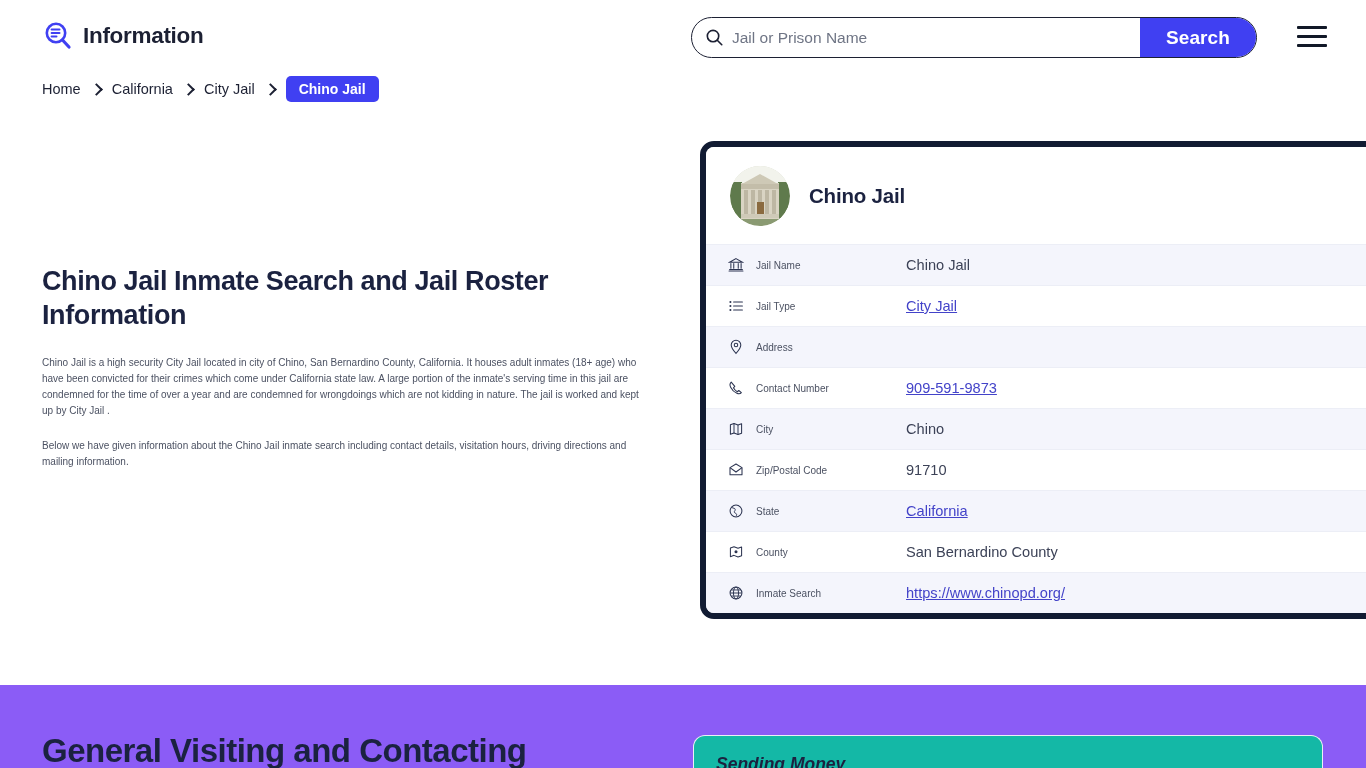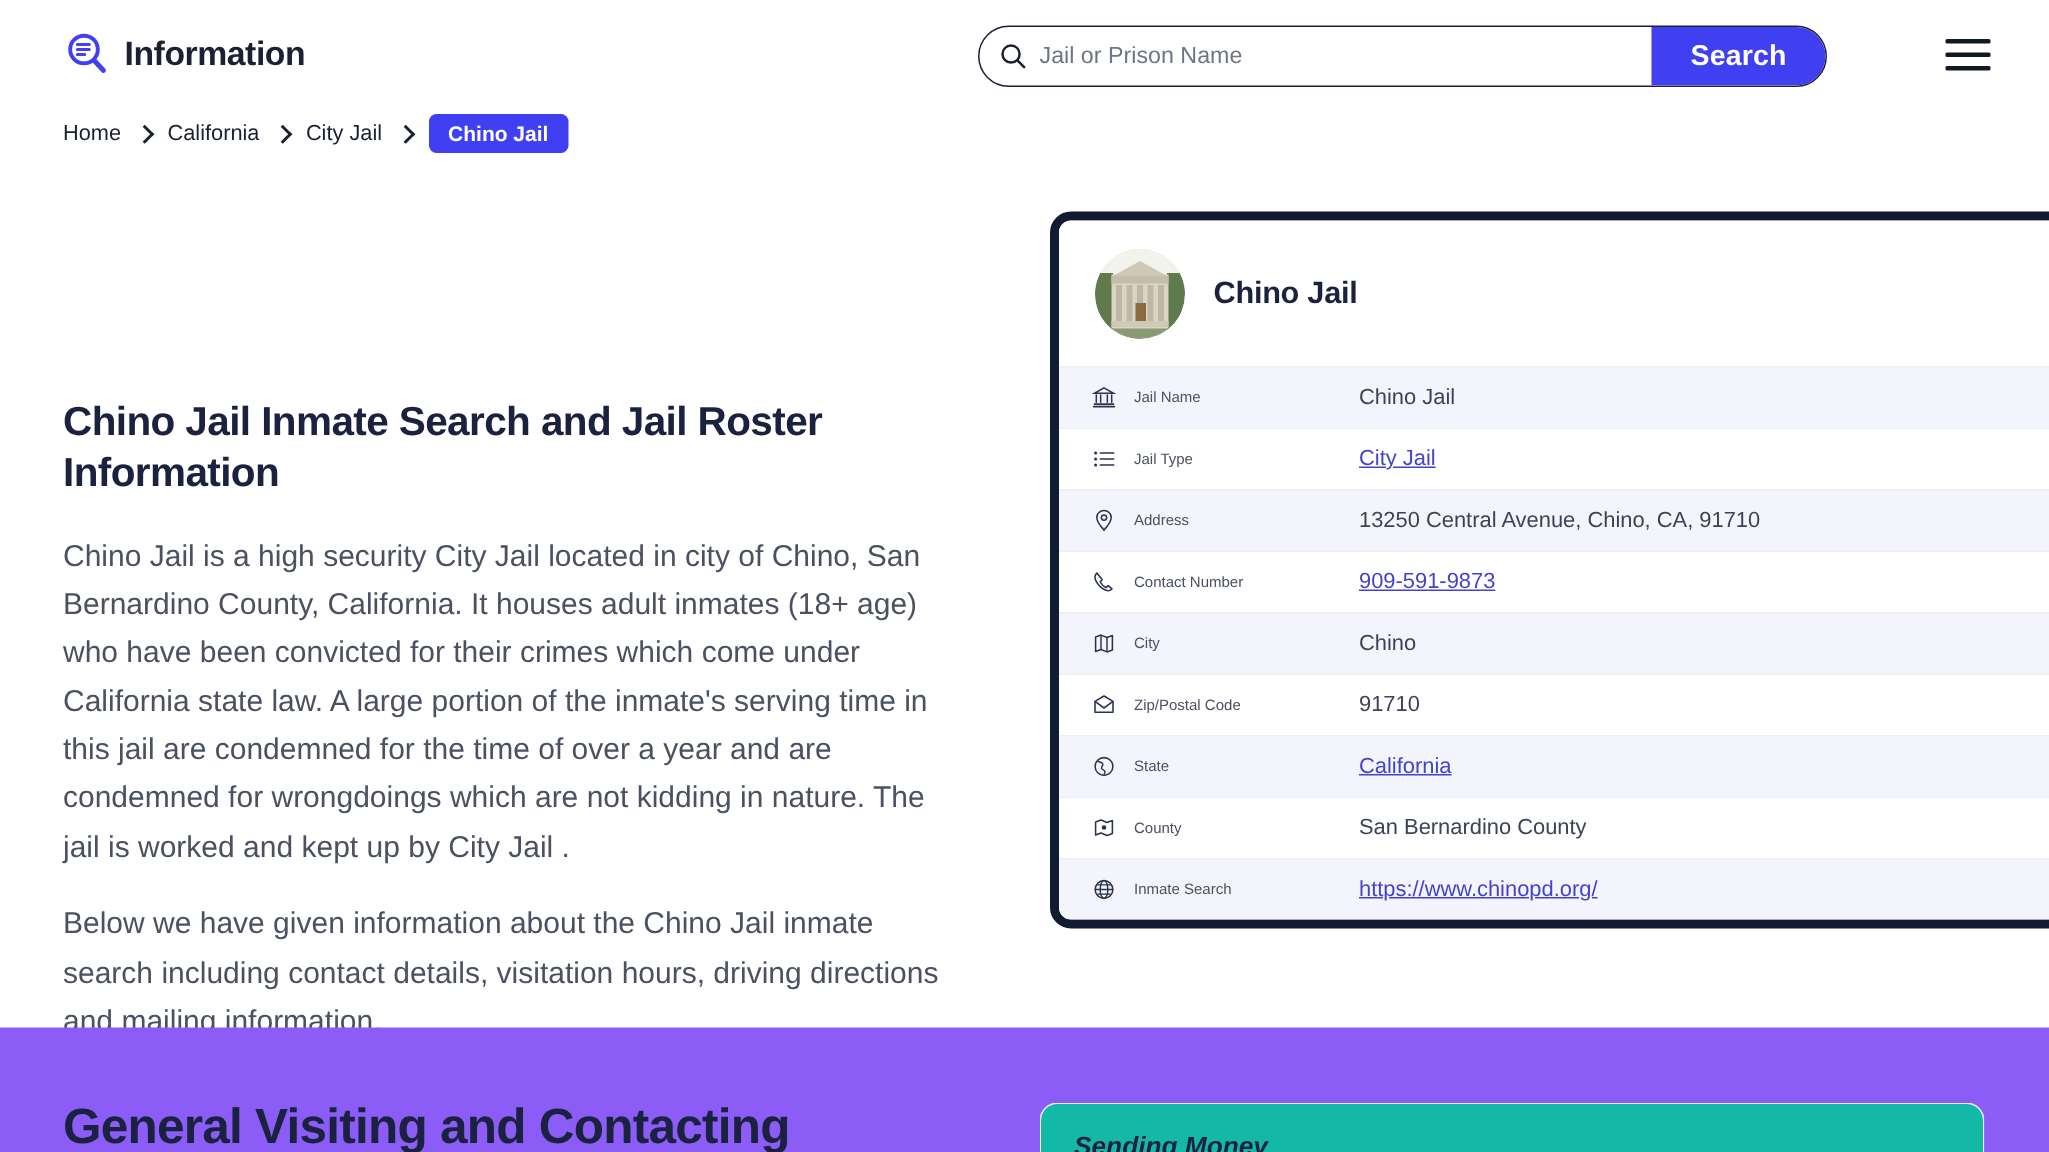--- a/index.html
+++ b/index.html
@@ -38,21 +38,21 @@
     font-size: 22.5px;
     font-weight: 700;
     color: #1c2033;
     letter-spacing: -0.3px;
     line-height: 1;
     white-space: nowrap;
   }
 
   .search-wrap {
     position: absolute;
-    left: 652px;
+    left: 691px;
     top: 17px;
     width: 566px;
     height: 41px;
     display: flex;
     align-items: stretch;
     border: 1px solid #1c2033;
     border-radius: 21px;
     background: #fff;
     overflow: hidden;
   }
@@ -150,21 +150,21 @@
   }
   .article h1 {
     font-size: 27px;
     font-weight: 700;
     color: #1b2240;
     letter-spacing: -0.4px;
     line-height: 1.25;
     margin-bottom: 22px;
   }
   .article p {
-    font-size: 20px;
+    font-size: 10px;
     line-height: 1.62;
     color: #4b5162;
     margin-bottom: 19px;
   }
   .article p:last-child { margin-bottom: 0; }
 
   
   .info-card {
     position: absolute;
     left: 700px;
@@ -388,21 +388,20 @@
   </div>
 
   <div class="info-row alt">
     <span class="r-icon">
       <svg viewBox="0 0 20 20" width="16" height="16">
           <path d="M10 18 C10 18 16 11.5 16 7.6 A6 6 0 0 0 4 7.6 C4 11.5 10 18 10 18 Z" fill="none" stroke="#2b3350" stroke-width="1.3"></path>
           <circle cx="10" cy="7.6" r="2.2" fill="none" stroke="#2b3350" stroke-width="1.3"></circle>
         </svg>
     </span>
     <span class="r-label narrow">Address</span>
-    <span class="r-value">13250 Central Avenue, Chino, CA, 91710</span>
   </div>
 
   <div class="info-row">
     <span class="r-icon">
       <svg viewBox="0 0 20 20" width="16" height="16">
           <path d="M4 2.6 C2.2 4.3 2 6.4 3.3 9 c1.6 3.2 4.6 6.2 7.8 7.6 2.3 1 4.3 0.8 5.6-0.9 l-3.2-2.6 -1.9 1.6 c-1.9-1-3.8-2.9-4.8-4.9 l1.7-1.8 Z" fill="none" stroke="#2b3350" stroke-width="1.3" stroke-linejoin="round"></path>
         </svg>
     </span>
     <span class="r-label wide">Contact Number</span>
     <a href="#" class="r-value">909-591-9873</a>

